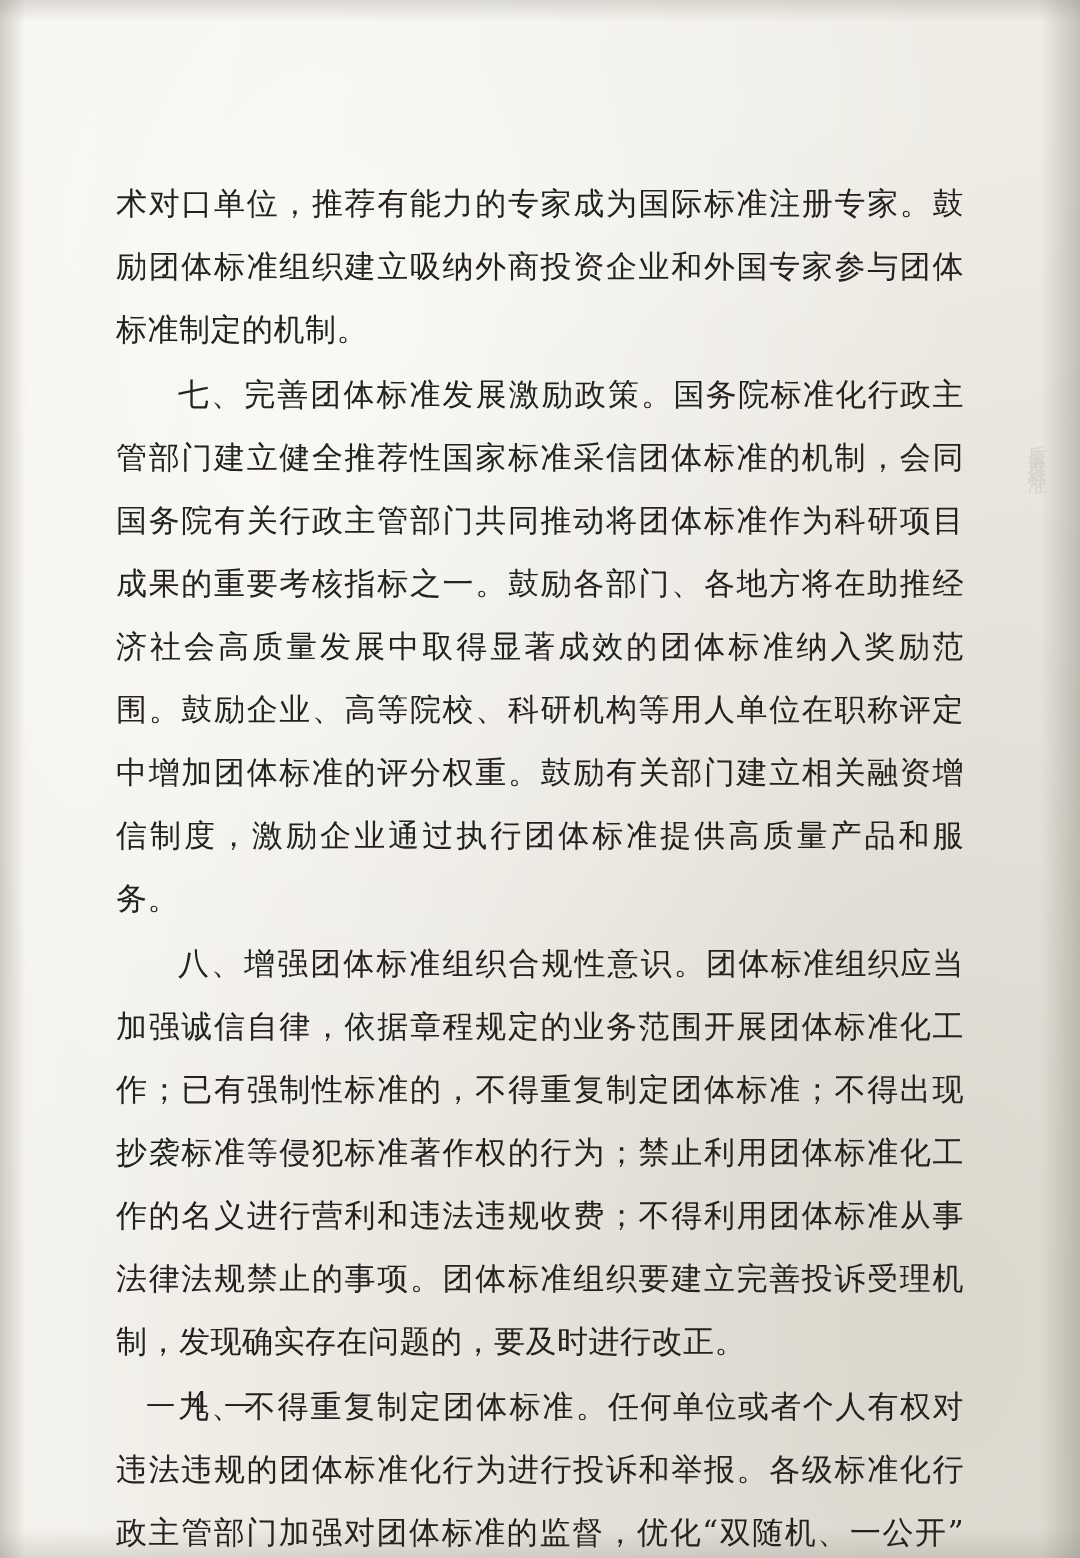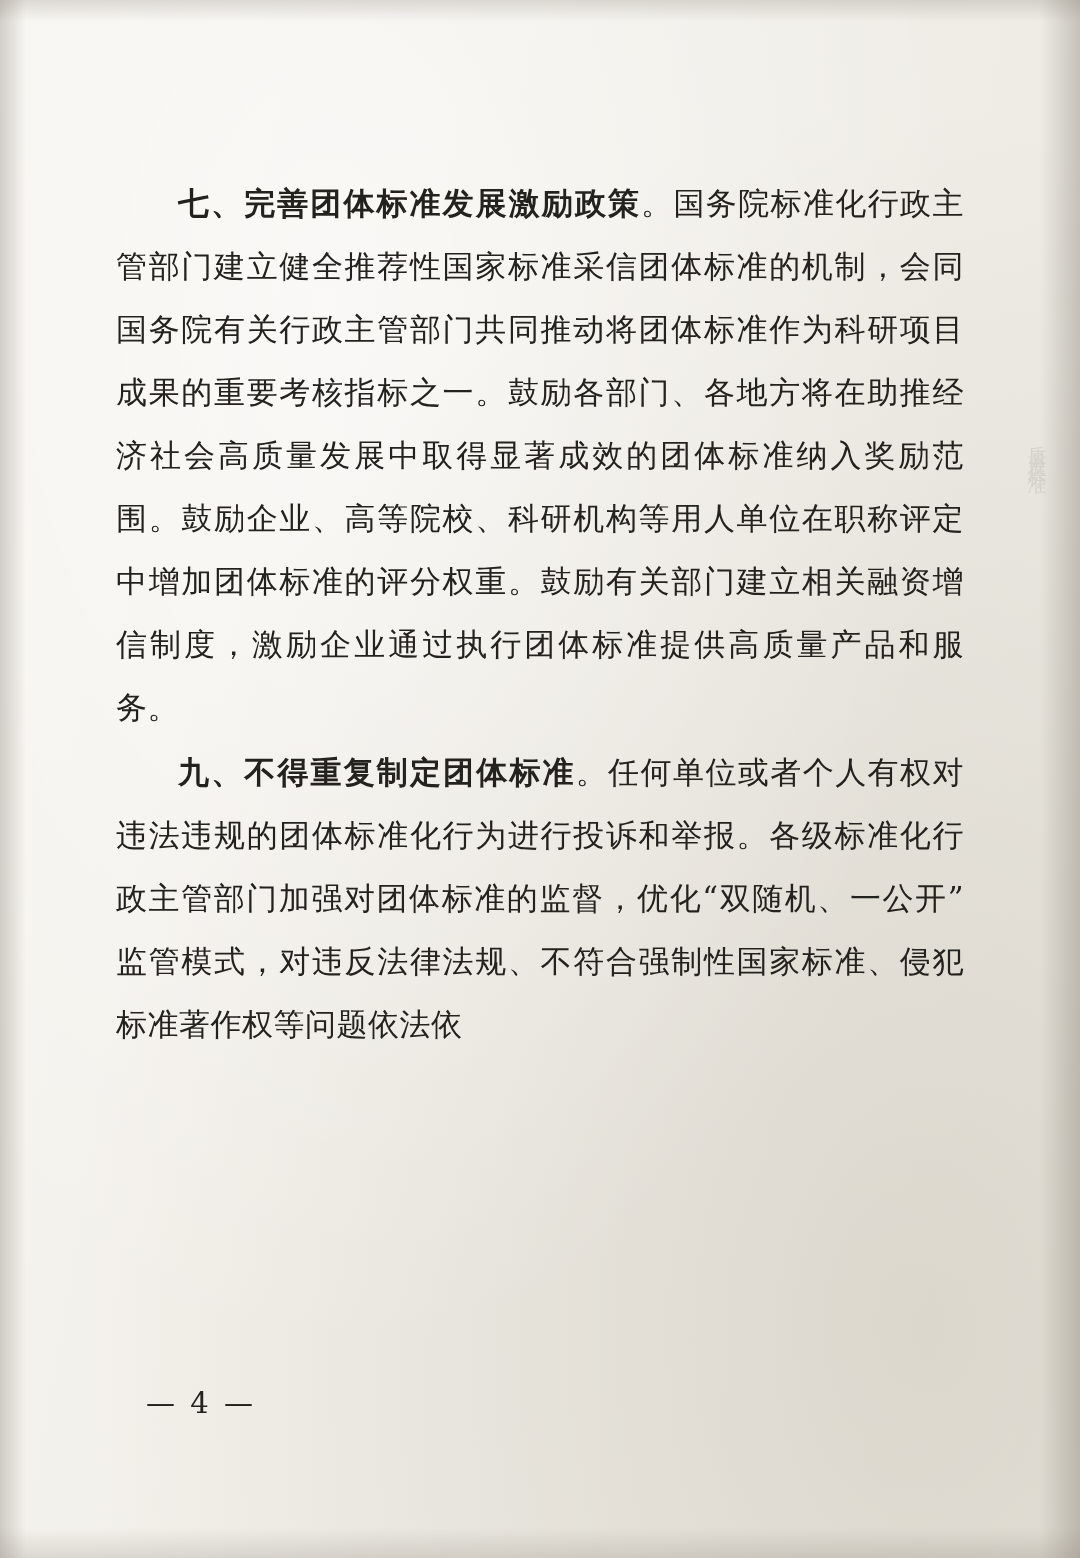--- a/index.html
+++ b/index.html
@@ -80,21 +80,21 @@
     text-justify: inter-character;
   }
   p.para {
     margin: 0 0 2px 0;
     text-indent: 0;
   }
   p.indent {
     text-indent: 62px;
   }
   .heading-run {
-    font-weight: 700;
+    font-weight: 400;
     letter-spacing: 1.2px;
   }
   .page-number {
     position: absolute;
     left: 146px;
     top: 1386px;
     font-family: "DejaVu Serif", "Liberation Serif", serif;
     font-size: 29px;
     color: #24221f;
     letter-spacing: 3px;
@@ -107,25 +107,31 @@
   <div class="paper-tint"></div>
   <div class="edge-shadow-top"></div>
   <div class="edge-shadow-left"></div>
   <div class="edge-shadow-right"></div>
   <div class="edge-shadow-bottom"></div>
 
   <div class="bleed">质量发展标准</div>
 
   <div class="content">
 
+    <p class="para">
+      <span>术对口单位，推荐有能力的专家成为国际标准注册专家。鼓励团体标准组织建立吸纳外商投资企业和外国专家参与团体标准制定的机制。</span>
+    </p>
 
     <p class="para indent">
       <span class="heading-run">七、完善团体标准发展激励政策</span><span>。国务院标准化行政主管部门建立健全推荐性国家标准采信团体标准的机制，会同国务院有关行政主管部门共同推动将团体标准作为科研项目成果的重要考核指标之一。鼓励各部门、各地方将在助推经济社会高质量发展中取得显著成效的团体标准纳入奖励范围。鼓励企业、高等院校、科研机构等用人单位在职称评定中增加团体标准的评分权重。鼓励有关部门建立相关融资增信制度，激励企业通过执行团体标准提供高质量产品和服务。</span>
     </p>
 
+    <p class="para indent">
+      <span class="heading-run">八、增强团体标准组织合规性意识</span><span>。团体标准组织应当加强诚信自律，依据章程规定的业务范围开展团体标准化工作；已有强制性标准的，不得重复制定团体标准；不得出现抄袭标准等侵犯标准著作权的行为；禁止利用团体标准化工作的名义进行营利和违法违规收费；不得利用团体标准从事法律法规禁止的事项。团体标准组织要建立完善投诉受理机制，发现确实存在问题的，要及时进行改正。</span>
+    </p>
 
     <p class="para indent">
       <span class="heading-run">九、不得重复制定团体标准</span><span>。任何单位或者个人有权对违法违规的团体标准化行为进行投诉和举报。各级标准化行政主管部门加强对团体标准的监督，优化“双随机、一公开”监管模式，对违反法律法规、不符合强制性国家标准、侵犯标准著作权等问题依法依</span>
     </p>
 
   </div>
 
   <div class="page-number">— 4 —</div>
 </div>
 

